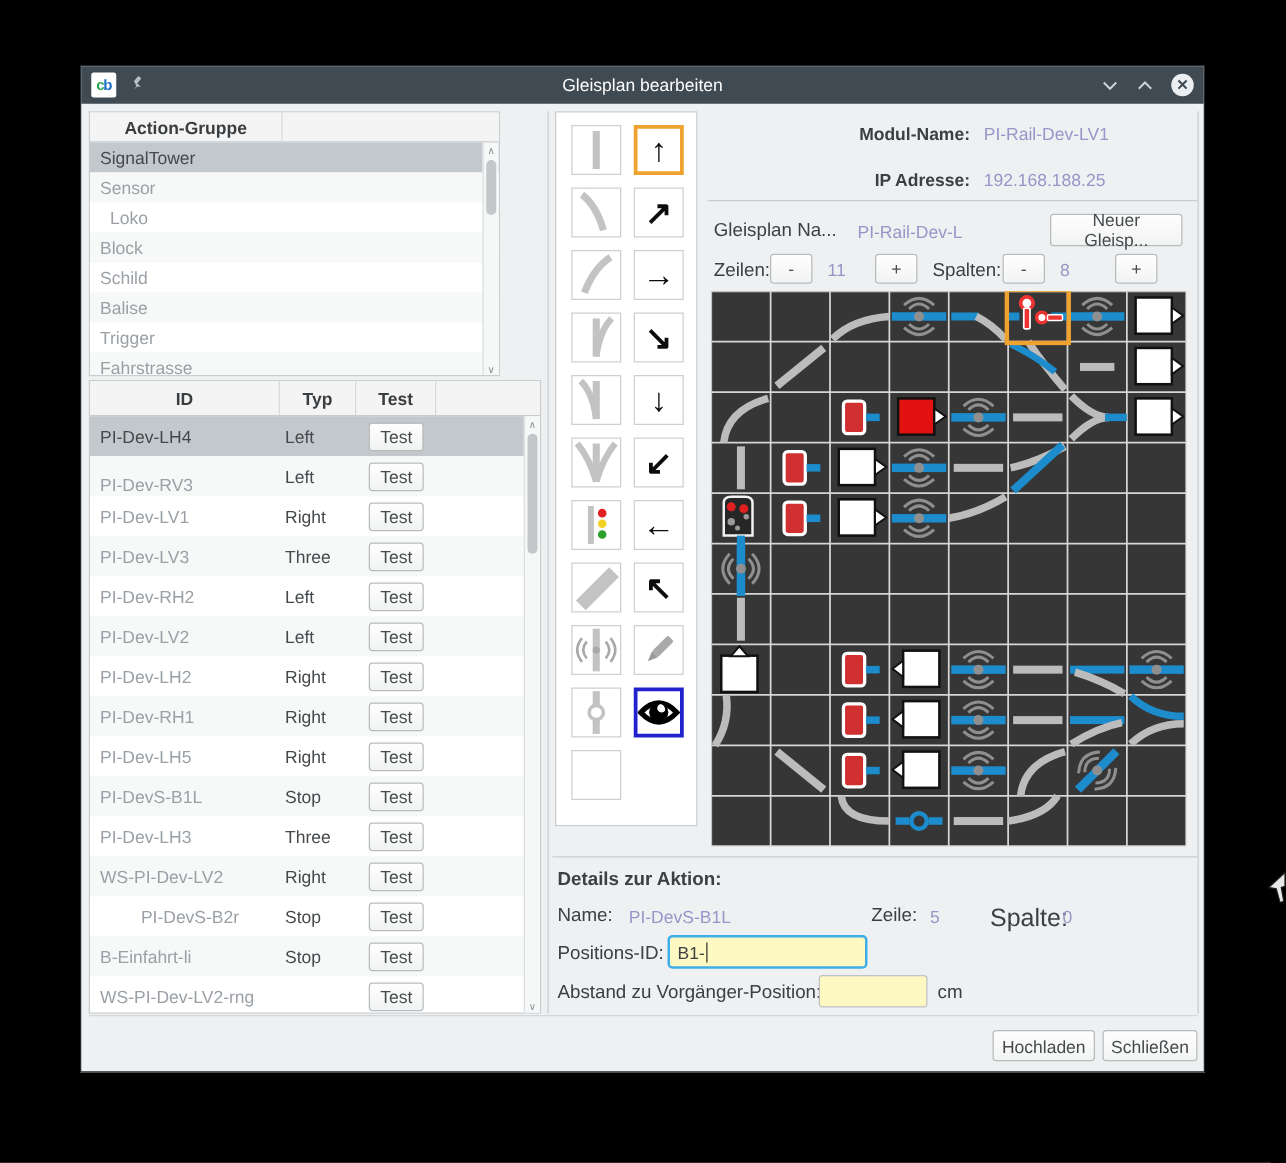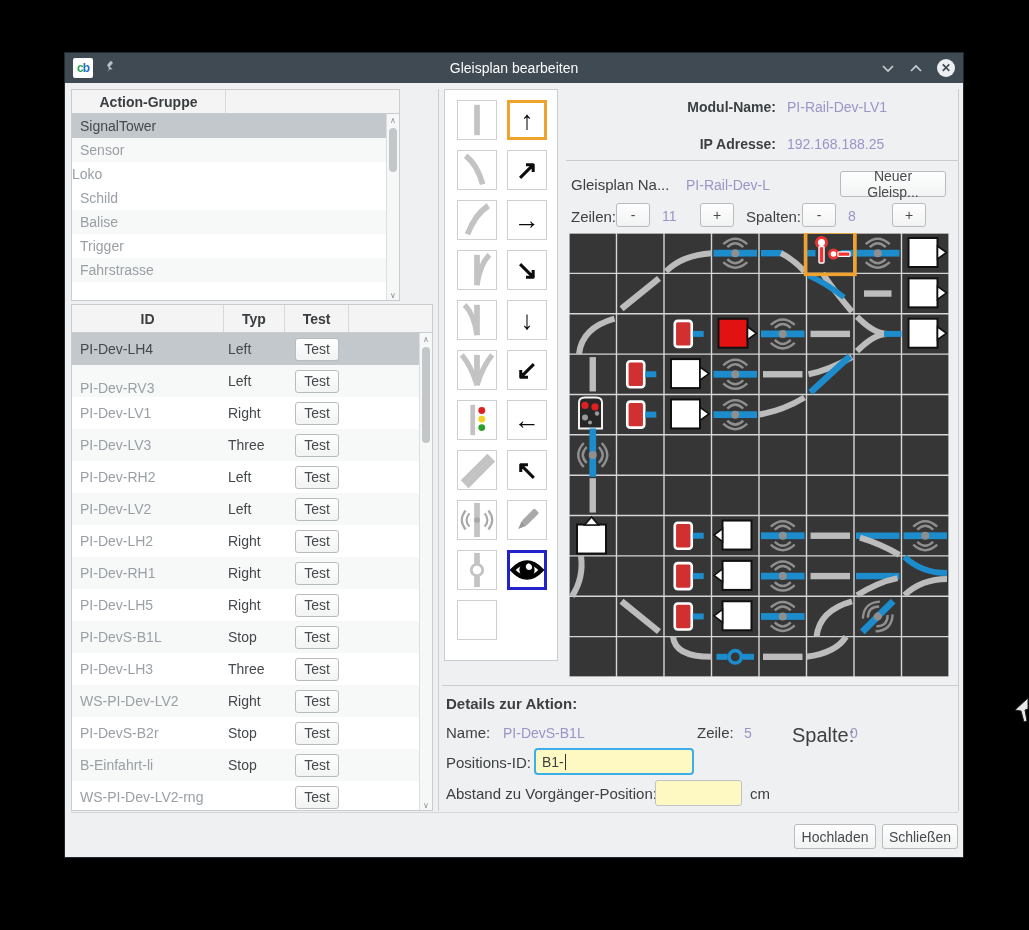--- a/index.html
+++ b/index.html
@@ -80,21 +80,22 @@
   <div id="content">
 
     <div class="panel" id="agTable" style="left:6px;top:6px;width:329px;height:212px;overflow:hidden;">
       <div class="thead" style="height:24px;">
         <div class="hc" style="width:154px;">Action-Gruppe</div>
         <div class="hc" style="flex:1;border-right:none;"></div>
       </div>
       <div id="agRows" style="position:relative;width:349px;">
             <div class="trow sel" style="height: 24px; padding-left: 8px;">SignalTower</div>
             <div class="trow alt" style="height: 24px; padding-left: 8px;">Sensor</div>
-            <div class="trow" style="height: 24px; padding-left: 0;">Loko</div>
+            <div class="trow" style="height: 24px; padding-left: 16px;">Loko</div>
+            <div class="trow alt" style="height: 24px; padding-left: 8px;">Block</div>
             <div class="trow" style="height: 24px; padding-left: 8px;">Schild</div>
             <div class="trow alt" style="height: 24px; padding-left: 8px;">Balise</div>
             <div class="trow" style="height: 24px; padding-left: 8px;">Trigger</div>
             <div class="trow alt" style="height: 24px; padding-left: 8px;">Fahrstrasse</div>
           </div>
       <div class="sbar" style="top:24px;height:188px;">
         <span class="arr" style="top:2px;">∧</span>
             <span class="arr" style="bottom:2px;">∨</span>
         <div class="thumb" style="top:14px;height:44px;"></div>
       </div>
@@ -186,21 +187,21 @@
               </div>
             </div>
             <div class="trow alt" style="height: 32px;">
               <div style="width: 152px; padding-left: 8px;">WS-PI-Dev-LV2</div>
               <div style="width: 61px; padding-left: 4px; color: rgb(69, 73, 76);">Right</div>
               <div style="width: 64px; display: flex; justify-content: center;">
                 <button class="btn testbtn">Test</button>
               </div>
             </div>
             <div class="trow" style="height: 32px;">
-              <div style="width: 152px; padding-left: 8px;">PI-DevS-B2r</div>
+              <div style="width: 152px; padding-left: 8px; text-align: center;">PI-DevS-B2r</div>
               <div style="width: 61px; padding-left: 4px; color: rgb(69, 73, 76);">Stop</div>
               <div style="width: 64px; display: flex; justify-content: center;">
                 <button class="btn testbtn">Test</button>
               </div>
             </div>
             <div class="trow alt" style="height: 32px;">
               <div style="width: 152px; padding-left: 8px;">B-Einfahrt-li</div>
               <div style="width: 61px; padding-left: 4px; color: rgb(69, 73, 76);">Stop</div>
               <div style="width: 64px; display: flex; justify-content: center;">
                 <button class="btn testbtn">Test</button>

